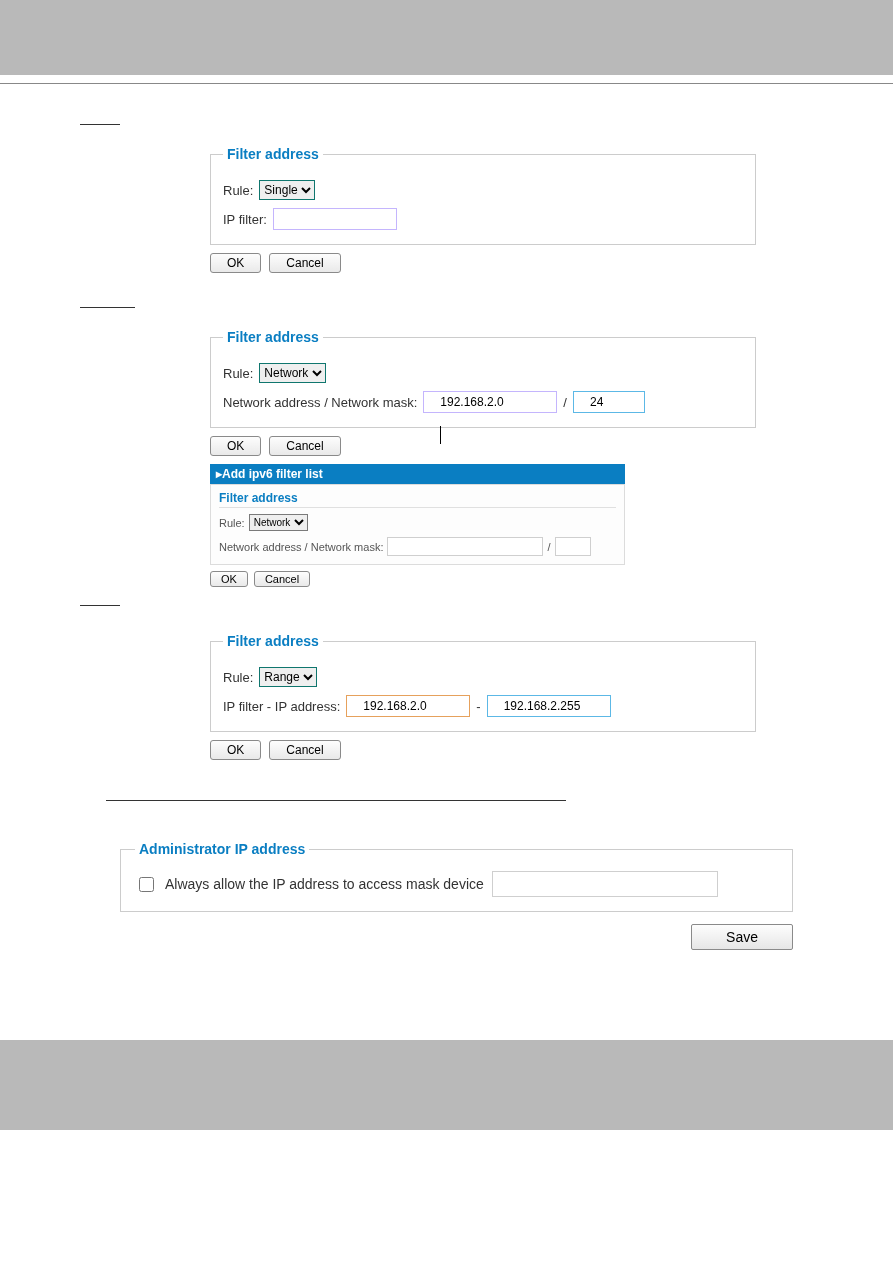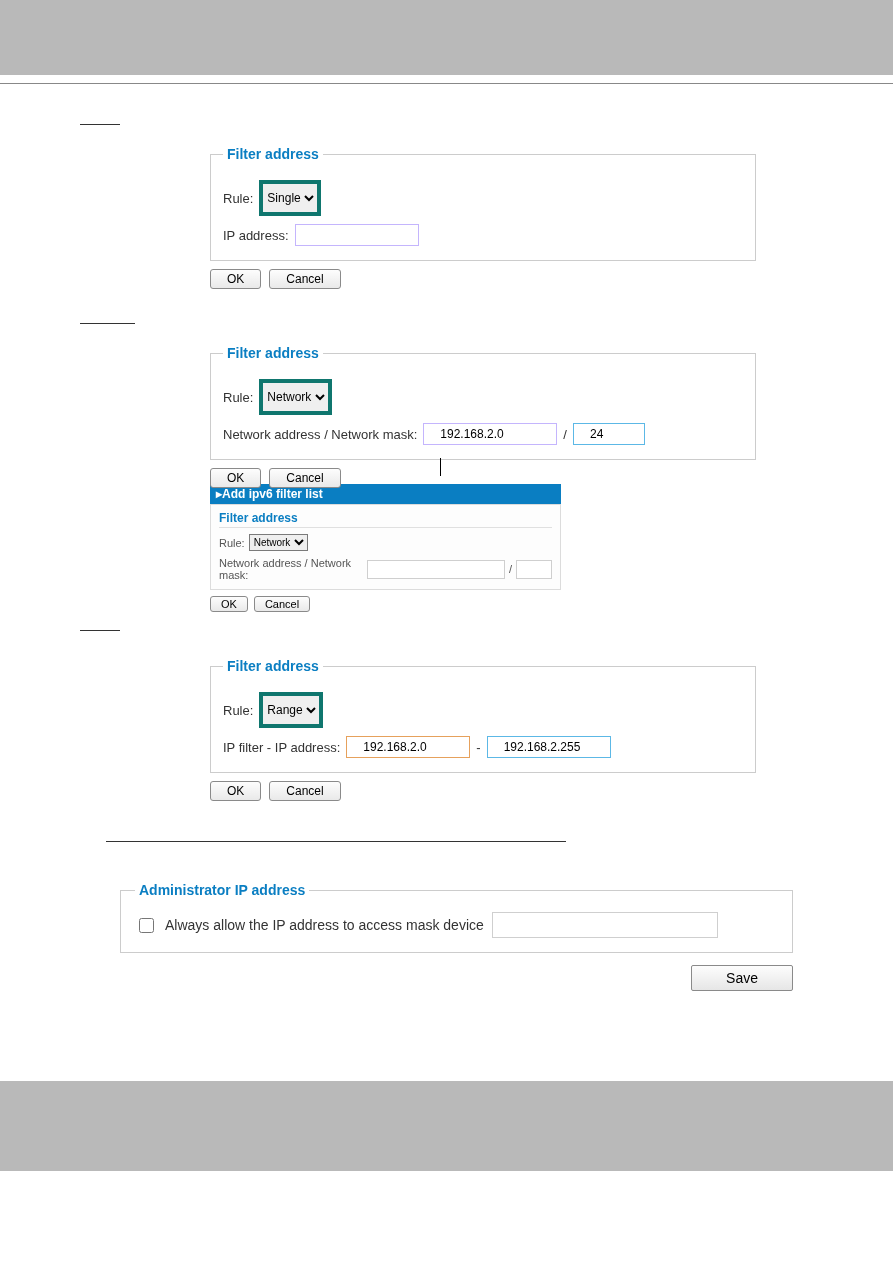--- a/index.html
+++ b/index.html
@@ -46,22 +46,22 @@
   }
   .row {
     margin-top: 8px;
     display: flex;
     align-items: center;
     gap: 6px;
     flex-wrap: wrap;
   }
   select.rule {
     font-size: 12px;
-    height: 36px;
-    border: 4px solid #0f766e;
+    height: 20px;
+    border: 1px solid #0f766e;
   }
   input.txt {
     border: 1px solid #c4b5fd;
     height: 18px;
     padding: 1px 16px;
     font-size: 12px;
   }
   input.txt.blue { border-color: #5cb8e6; }
   input.txt.orange { border-color: #e6a15c; }
   .btnbar {
@@ -72,22 +72,22 @@
   button.btn {
     background: linear-gradient(#fdfdfd, #e9e9e9);
     border: 1px solid #8a8a8a;
     border-radius: 3px;
     padding: 2px 16px;
     font-size: 12px;
     cursor: pointer;
   }
   
   .ipv6-block {
-    margin-top: 8px;
-    width: 351px;
+    margin-top: 20px;
+    width: 415px;
   }
   .ipv6-title {
     background: #0a7ec2;
     color: #fff;
     font-size: 12px;
     font-weight: bold;
     padding: 3px 6px;
   }
   .ipv6-body {
     border: 1px solid #dcdcdc;
@@ -185,21 +185,21 @@
   <div class="panel-area">
     <fieldset class="filter" style="width:520px">
       <legend>Filter address</legend>
       <div class="row">
         <span>Rule:</span>
         <select class="rule">
           <option>Single</option>
         </select>
       </div>
       <div class="row">
-        <span>IP address:</span>
+        <span>IP filter:</span>
         <input class="txt" style="width: 90px;" value="">
       </div>
     </fieldset>
     <div class="btnbar">
       <button class="btn">OK</button>
       <button class="btn">Cancel</button>
     </div>
   </div>
 
   <div style="height:34px"></div>

